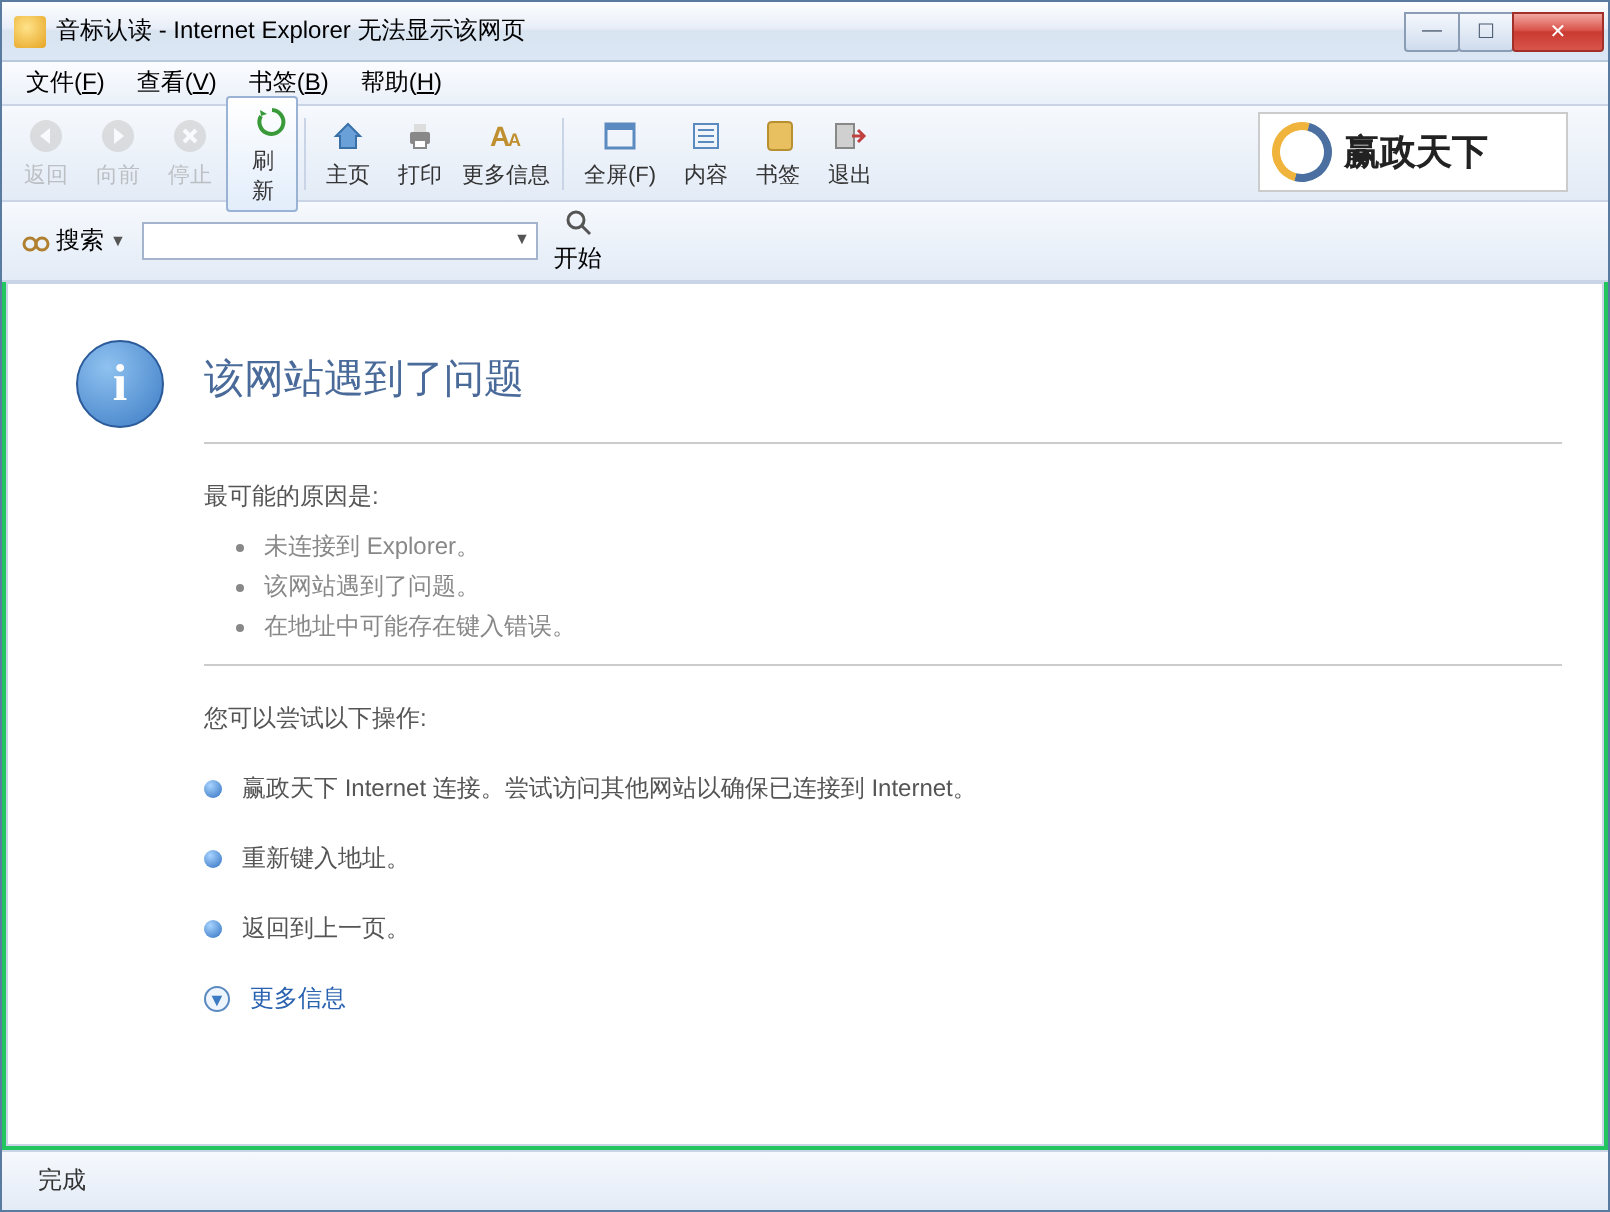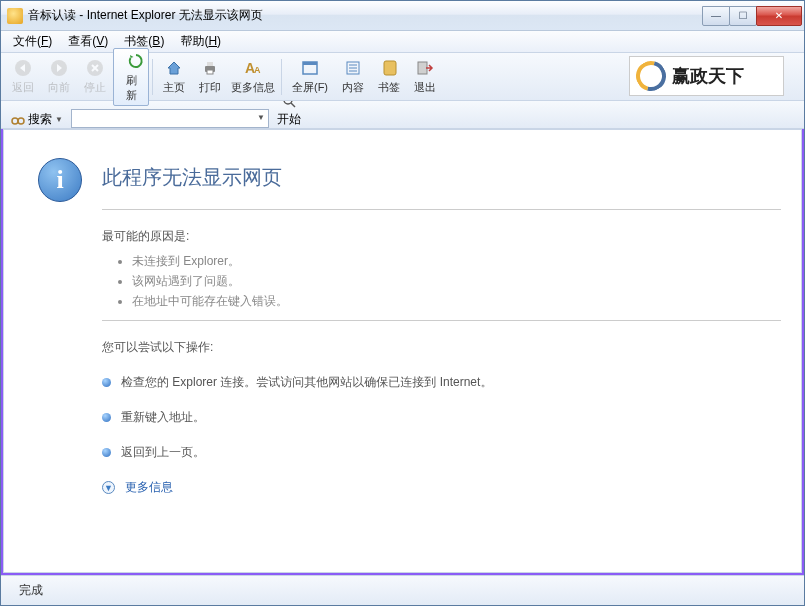--- a/index.html
+++ b/index.html
@@ -1,38 +1,38 @@
 <!DOCTYPE html>
 <html><head>
 <meta charset="utf-8">
 <style>
 * { margin: 0; padding: 0; box-sizing: border-box; }
 body { font-family: "Microsoft YaHei", Tahoma, sans-serif; font-size: 12px; background: #fff; }
-.window { width: 805px; height: 606px; border: 1px solid #5a7ba0; background: #8b5cf6; display: flex; flex-direction: column; }
+.window { width: 805px; height: 606px; border: 1px solid #5a7ba0; background: #22c55e; display: flex; flex-direction: column; }
 .titlebar { height: 30px; background: linear-gradient(to bottom, #fdfeff, #e8eef8 45%, #d9e4f1 50%, #dce7f5); display: flex; align-items: center; padding: 0 0 0 6px; border-bottom: 1px solid #b9c8db; }
 .titlebar-icon { width: 16px; height: 16px; margin-right: 5px; background: radial-gradient(circle at 40% 35%, #ffe38a, #e6a422); border-radius: 2px; }
 .titlebar-text { flex: 1; color: #000; font-size: 12px; }
 .win-buttons { display: flex; height: 20px; margin-right: 2px; }
 .win-btn { width: 28px; height: 20px; border: 1px solid #8a9db5; background: linear-gradient(to bottom, #f4f8fd, #d0dced); border-radius: 0 0 2px 2px; margin-left: -1px; display: flex; align-items: center; justify-content: center; font-size: 10px; color: #4a5a70; cursor: default; }
 .win-btn.close { width: 46px; background: linear-gradient(to bottom, #f1a7a0, #d9544b 45%, #c93a30 50%, #d9544b); border-color: #a03028; color: #fff; }
 .menubar { height: 22px; background: linear-gradient(to bottom, #fbfcfe, #eaf0f9); border-bottom: 1px solid #c9d5e6; display: flex; align-items: center; padding: 0 4px; }
 .menu-item { padding: 2px 8px; color: #000; cursor: default; }
 .menu-item u { text-decoration: underline; }
 .toolbar { height: 48px; background: linear-gradient(to bottom, #f6f9fd, #e3ebf6); border-bottom: 1px solid #c9d5e6; display: flex; align-items: center; padding: 0 4px; position: relative; }
 .tool-btn { width: 36px; display: flex; flex-direction: column; align-items: center; justify-content: center; padding: 2px 2px; cursor: default; border: 1px solid transparent; border-radius: 2px; }
 .tool-btn.active { border-color: #9ab3d5; background: linear-gradient(to bottom, #fff, #e2edfb); padding-left: 12px; }
 .tool-btn.wide { width: 50px; }
 .tool-icon { width: 20px; height: 20px; display: flex; align-items: center; justify-content: center; }
 .tool-label { font-size: 11px; color: #333; margin-top: 2px; }
 .tool-btn.disabled .tool-label, .tool-btn.disabled .tool-icon { color: #999; opacity: 0.55; }
 .tool-sep { width: 1px; height: 36px; background: #c9d5e6; margin: 0 3px; }
 .right-badge { position: absolute; right: 20px; top: 3px; height: 40px; width: 155px; background: #fff; border: 1px solid #ccc; display: flex; align-items: center; padding: 0 6px; }
 .badge-icon { width: 30px; height: 30px; border-radius: 50%; border: 4px solid #f0b33c; border-right-color: #4a6fa0; border-bottom-color: #4a6fa0; transform: rotate(-30deg); margin-right: 6px; }
 .badge-text { font-size: 18px; font-weight: bold; color: #222; font-family: SimSun, serif; }
-.searchbar { height: 28px; background: linear-gradient(to bottom, #f6f9fd, #e3ebf6); border-bottom: 1px solid #c9d5e6; display: flex; align-items: flex-end; padding: 0 6px; gap: 4px; }
+.searchbar { height: 40px; background: linear-gradient(to bottom, #f6f9fd, #e3ebf6); border-bottom: 1px solid #c9d5e6; display: flex; align-items: center; padding: 0 6px; gap: 4px; }
 .search-label { display: flex; align-items: center; gap: 3px; padding: 0 4px; }
 .search-label .dd { font-size: 8px; color: #555; }
 .search-input { width: 198px; height: 19px; border: 1px solid #a3b4cc; background: #fff; padding: 0 3px; font-size: 12px; }
 .search-input .dd { float: right; font-size: 8px; color: #555; margin-top: 3px; }
 .start-btn { display: flex; align-items: center; gap: 3px; padding: 0 4px; flex-direction: column; }
 .content { flex: 1; overflow: auto; background: #fff; border: 1px solid #c9d5e6; margin: 0 2px 2px 2px; }
 .err-page { padding: 28px 20px 20px 34px; font-family: Tahoma, "Microsoft YaHei", sans-serif; }
 .err-head { display: flex; align-items: flex-start; gap: 20px; }
 .info-icon { width: 44px; height: 44px; border-radius: 50%; background: radial-gradient(circle at 35% 30%, #8fc2f0, #3c7bc4); display: flex; align-items: center; justify-content: center; color: #fff; font-size: 26px; font-family: Georgia, serif; font-weight: bold; flex-shrink: 0; border: 1px solid #2a5a9a; }
 .err-body { flex: 1; padding-top: 6px; }
@@ -199,34 +199,34 @@
         </svg>
       <span>开始</span>
     </div>
   </div>
 
   <div class="content">
     <div class="err-page">
       <div class="err-head">
         <div class="info-icon">i</div>
         <div class="err-body">
-          <div class="err-title">此程序无法显示网页</div>
+          <div class="err-title">该网站遇到了问题</div>
           <hr class="err-hr">
           <div class="err-sub">最可能的原因是:</div>
           <ul>
             <li>未连接到 Explorer。</li>
             <li>该网站遇到了问题。</li>
             <li>在地址中可能存在键入错误。</li>
           </ul>
           <hr class="err-hr">
           <div class="err-sub">您可以尝试以下操作:</div>
           <div class="action-list">
             <div class="action-item">
               <div class="bullet-blue"></div>
-              <span>检查您的 Explorer 连接。尝试访问其他网站以确保已连接到 Internet。</span>
+              <span>赢政天下 Internet 连接。尝试访问其他网站以确保已连接到 Internet。</span>
             </div>
             <div class="action-item">
               <div class="bullet-blue"></div>
               <span>重新键入地址。</span>
             </div>
             <div class="action-item">
               <div class="bullet-blue"></div>
               <span>返回到上一页。</span>
             </div>
             <div class="action-item">

